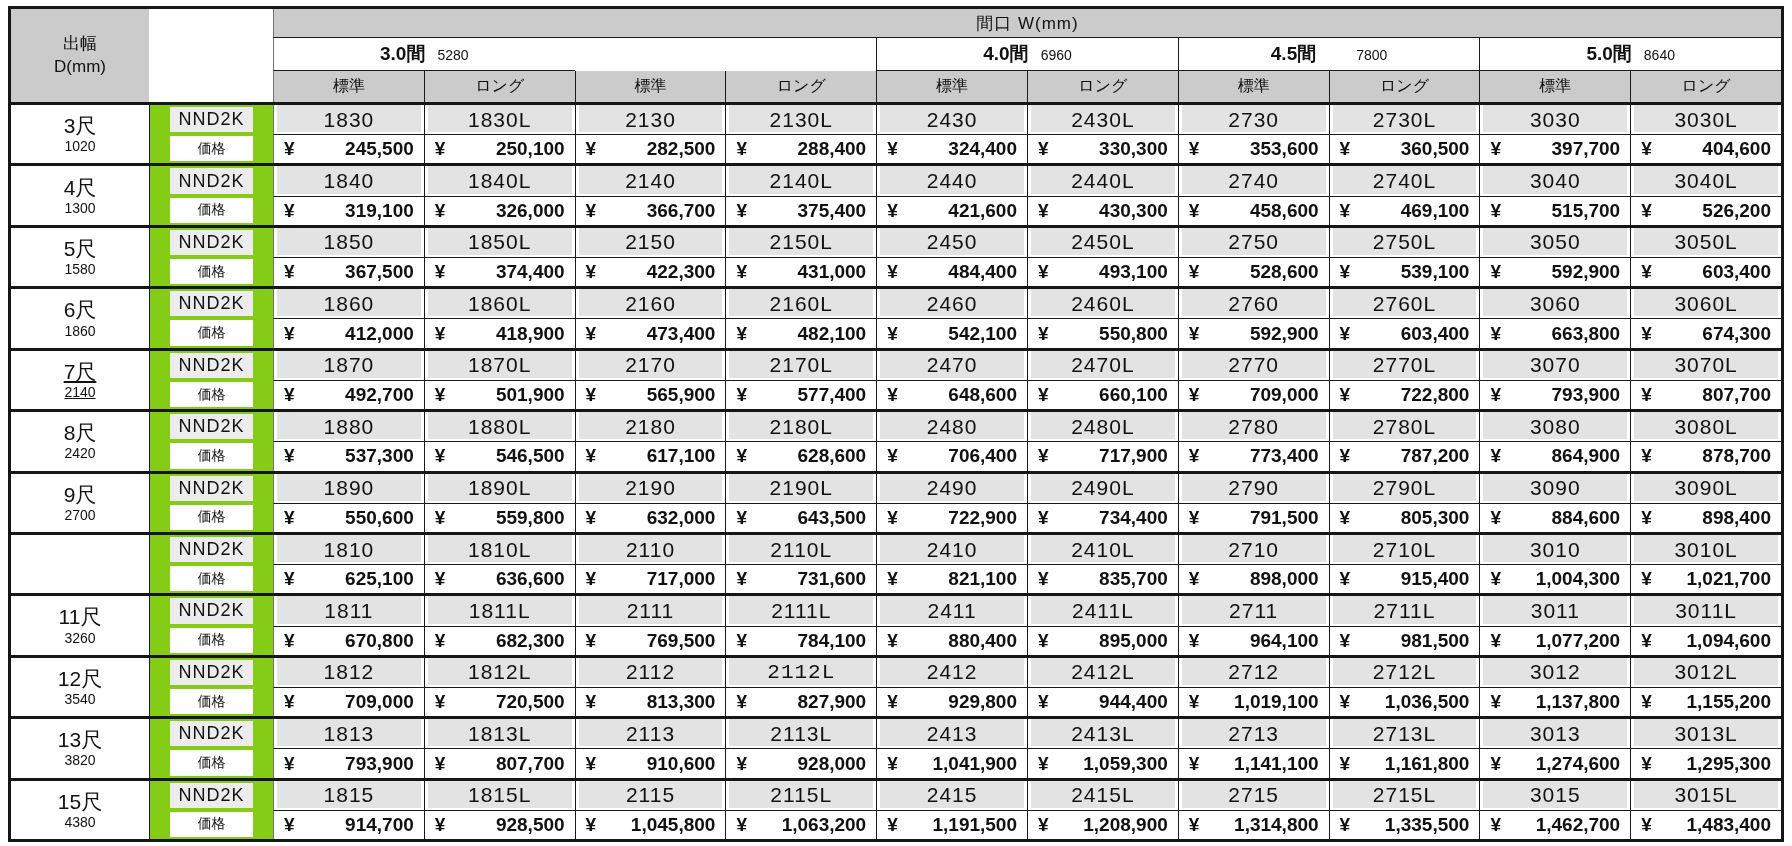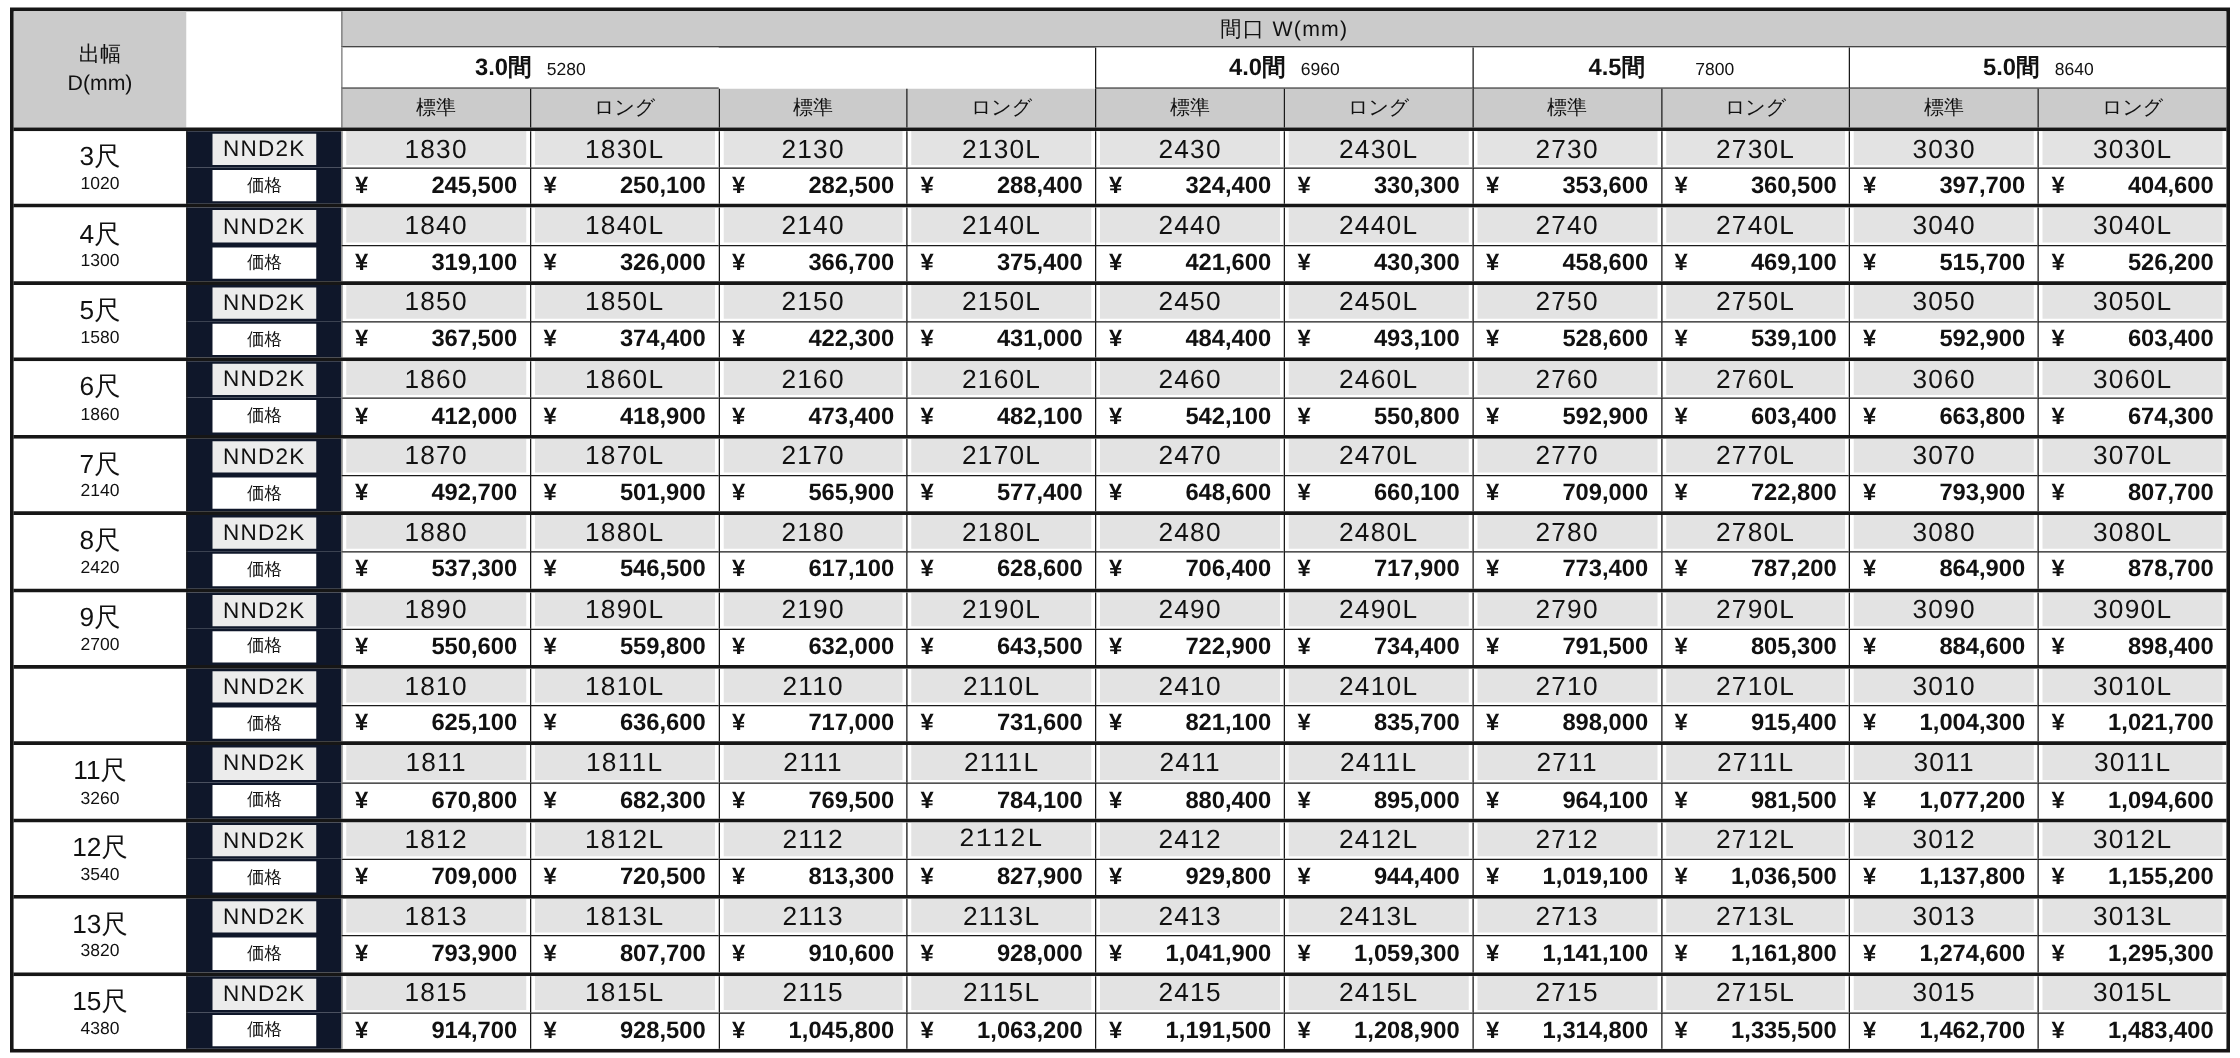--- a/index.html
+++ b/index.html
@@ -17,21 +17,21 @@
   .hc{background:#cbcbcb;}
   .corner{flex-direction:column;font-size:17px;line-height:1.3;text-align:center;}
   .width-hd{font-size:17px;border-bottom:1px solid #1a1a1a;letter-spacing:1px;}
   .group-cell{background:#fff;border-bottom:1px solid #1a1a1a;}
   .gspan{font-weight:bold;font-size:19px;}
   .gmm{font-size:14px;margin-left:12px;margin-top:2px;}
   .sub-cell{background:#cbcbcb;font-size:16px;}
   .depth-cell{background:#fff;flex-direction:column;line-height:1.15;}
   .shaku{font-size:21px;}
   .dmm{font-size:14px;}
-  .c2cell{background:#0f172a;padding:2px 20px;}
+  .c2cell{background:#84cc16;padding:2px 20px;}
   .inner{width:100%;height:100%;display:flex;align-items:center;justify-content:center;}
   .code2{background:#ececec;font-size:18px;letter-spacing:1px;}
   .price2{background:#fff;font-size:14px;}
   .code-cell{background:#e3e3e3;font-size:21px;letter-spacing:1px;
        box-shadow:inset 3px 0 0 #fff,inset -3px 0 0 #fff,inset 0 -2px 0 #fff;}
   .price-cell{background:#fff;justify-content:space-between;padding:0 10px;
        font-weight:bold;font-size:19px;border-top:1px solid #1a1a1a;}
   .yen{font-weight:bold;}
 </style>
 </head>
@@ -315,21 +315,21 @@
           <span class="yen">¥</span>
           <span>663,800</span>
         </div>
         <div class="cell code-cell bl-thin" style="grid-area: 1 / 12;">3060L</div>
         <div class="cell price-cell bl-thin" style="grid-area: 2 / 12;">
           <span class="yen">¥</span>
           <span>674,300</span>
         </div>
       </div>
       <div class="block grid">
-    <div class="cell depth-cell" style="grid-row:1/3;grid-column:1;">
+    <div class="cell depth-cell" style="grid-row:1/3;grid-column:1;text-decoration:underline;">
       <div class="shaku">7尺</div>
       <div class="dmm">2140</div>
     </div>
     <div class="cell c2cell bl-thin" style="grid-row:1;grid-column:2;">
       <div class="inner code2">NND2K</div>
     </div>
     <div class="cell c2cell bl-thin" style="grid-row:2;grid-column:2;">
       <div class="inner price2">価格</div>
     </div>
   <div class="cell code-cell bl-thick" style="grid-area: 1 / 3;">1870</div>

